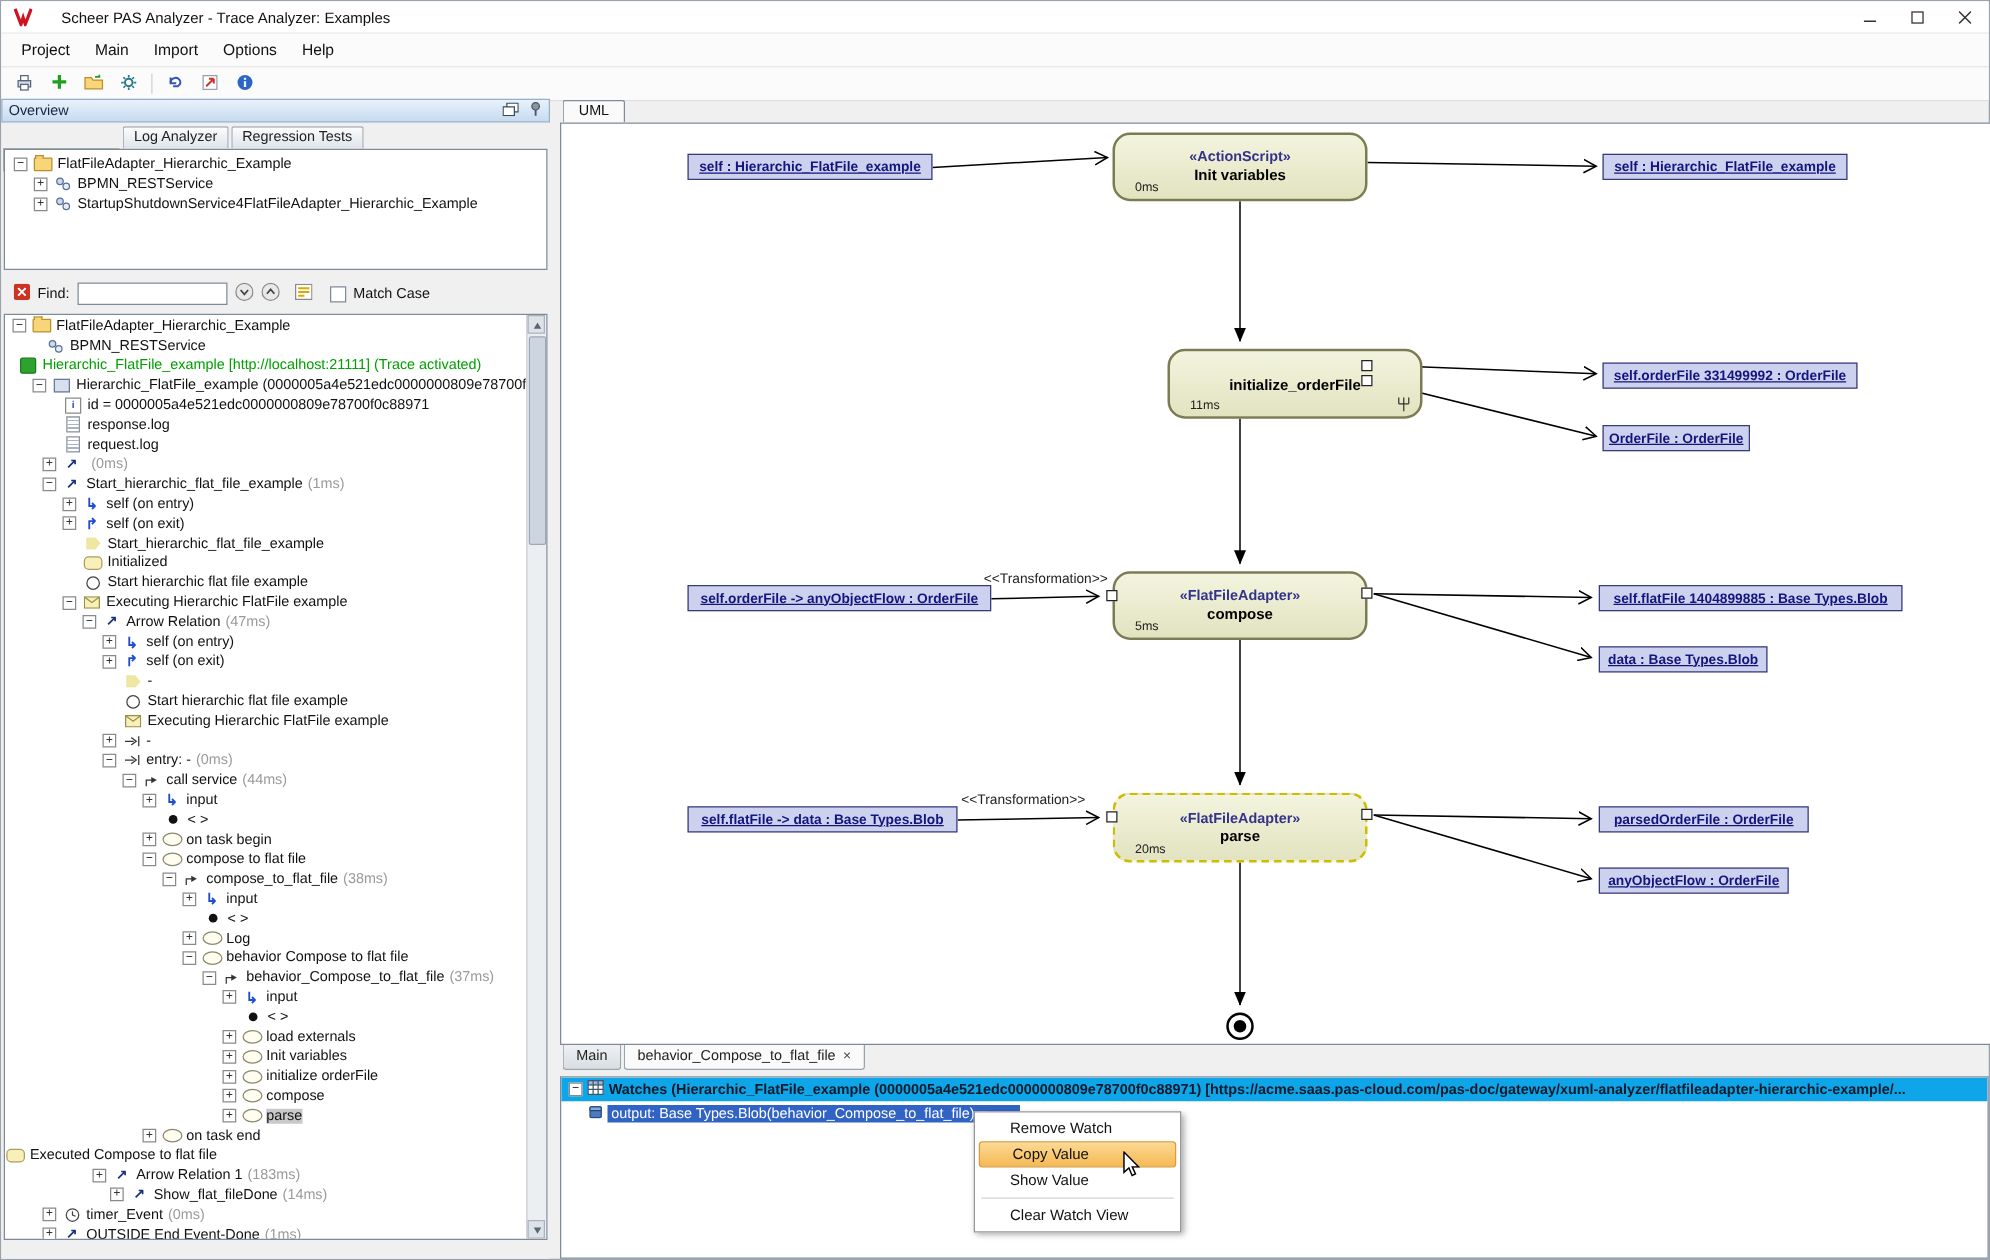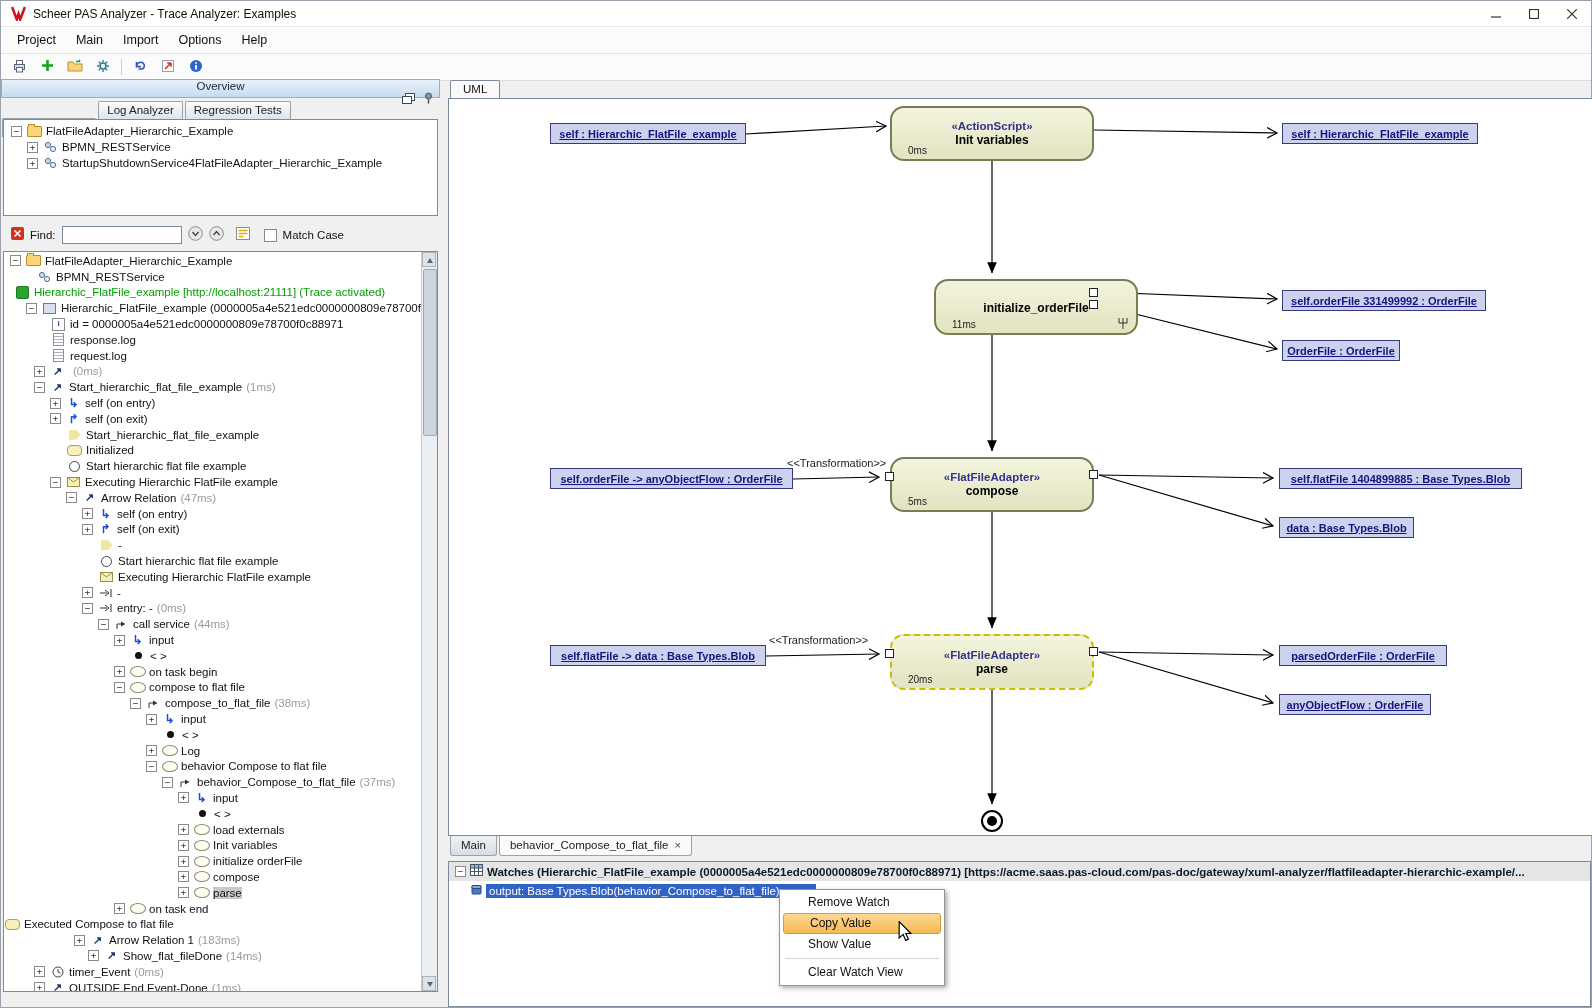--- a/index.html
+++ b/index.html
@@ -6,37 +6,37 @@
   body{
     width:1592px;height:1008px;position:relative;overflow:hidden;
     font-family:"Liberation Sans",sans-serif;font-size:12px;background:#f0f0f0;color:#111;
     -webkit-font-smoothing:antialiased;
   }
   .window{position:absolute;inset:0;border:1px solid #9aa3ad;box-sizing:border-box;background:#f0f0f0;}
 
   
   .titlebar{height:25px;background:#ffffff;display:flex;align-items:center;border-bottom:1px solid #e8e8e8;}
   .logo{width:22px;height:18px;margin-left:6px;display:inline-flex;align-items:center;justify-content:center;flex:none;}
-  .title-text{margin-left:4px;font-size:12px;color:#111;white-space:nowrap;}
+  .title-text{margin-left:20px;font-size:12px;color:#111;white-space:nowrap;}
   .win-controls{margin-left:auto;display:flex;height:100%;}
   .wc{width:38px;display:flex;align-items:center;justify-content:center;color:#333;}
   .wc svg{display:block;}
 
   
   .menubar{height:26px;background:#fbfbfb;display:flex;align-items:center;padding-left:6px;border-bottom:1px solid #e3e3e3;}
   .menu-item{padding:4px 10px;font-size:12.5px;color:#111;}
 
   
   .toolbar{height:26px;background:#fbfbfb;display:flex;align-items:center;padding-left:8px;gap:8px;border-bottom:1px solid #dddddd;}
   .tbtn{width:20px;height:20px;display:inline-flex;align-items:center;justify-content:center;border-radius:2px;}
   .tb-sep{width:1px;height:16px;background:#cfcfcf;}
 
   
   .sidebar{position:absolute;left:0;top:78px;width:439px;bottom:0;background:#f0f0f0;}
-  .sb-header{height:19px;background:linear-gradient(#e9f1fb,#c6dbf0);border:1px solid #93b0ca;display:flex;align-items:center;padding:0 5px;box-sizing:border-box;flex-direction:column;}
+  .sb-header{height:19px;background:linear-gradient(#e9f1fb,#c6dbf0);border:1px solid #93b0ca;display:flex;align-items:center;padding:0 5px;box-sizing:border-box;}
   .sb-header .hd-title{font-size:11.5px;color:#14263c;}
   .hd-icons{margin-left:auto;display:flex;gap:8px;align-items:center;}
   .sb-tabs{display:flex;height:20px;margin:1px 0 0 1px;align-items:flex-end;}
   .tab{padding:2px 8px 3px 8px;font-size:11.5px;background:linear-gradient(#fbfcfd,#dde4ea);
        border:1px solid #97a3ae;border-bottom:none;margin-right:2px;border-radius:2px 2px 0 0;color:#222;}
   .tab.active{background:#4d7c0f;font-weight:normal;position:relative;top:18px;padding-bottom:4px;}
   .project-box{position:absolute;top:40px;left:2px;right:2px;height:97px;background:#fff;border:1px solid #7d8a99;box-sizing:border-box;padding:3px 1px;overflow:hidden;}
   .findbar{position:absolute;top:144px;left:2px;right:2px;height:24px;display:flex;align-items:center;gap:6px;padding-left:8px;}
   .find-label{font-size:11.5px;}
   .find-input{width:112px;height:16px;border:1px solid #7d8a99;background:#fff;font-size:11px;padding:0 3px;font-family:"Liberation Sans",sans-serif;}
@@ -100,21 +100,21 @@
   .annotation{position:absolute;font-size:11px;color:#222;white-space:nowrap;}
   .final{position:absolute;}
 
   .bottom-tabstrip{position:absolute;top:757px;left:2px;display:flex;align-items:flex-start;height:22px;}
   .btab{padding:3px 10px 4px 10px;font-size:11.5px;background:linear-gradient(#eef1f4,#d9dee4);border:1px solid #97a3ae;border-top:none;margin-right:2px;border-radius:0 0 3px 3px;display:flex;align-items:center;gap:6px;color:#222;}
   .btab.active{background:#fafafa;}
   .btab .closex{font-size:11px;color:#444;line-height:10px;}
 
   
   .watches{position:absolute;top:782px;left:0;right:0;bottom:0;background:#fff;border:1px solid #7d8a99;box-sizing:border-box;overflow:hidden;}
-  .w-header{height:19px;background:#e5e5e5;display:flex;align-items:center;padding-left:6px;gap:4px;white-space:nowrap;overflow:hidden;}
+  .w-header{height:19px;background:#0ea5e9;display:flex;align-items:center;padding-left:6px;gap:4px;white-space:nowrap;overflow:hidden;}
   .w-header .w-title{font-weight:bold;font-size:11.5px;color:#0a1a2a;}
   .w-row{height:19px;display:flex;align-items:center;padding-left:22px;gap:4px;white-space:nowrap;}
   .w-row .w-text{background:#3163c5;color:#fff;font-size:11.5px;padding:1px 26px 1px 3px;}
   .expbox{width:9px;height:9px;border:1px solid #8a8a8a;background:#fff;font-size:9px;line-height:8px;text-align:center;color:#333;flex:none;font-family:"DejaVu Sans Mono",monospace;}
   .expbox::before{content:"\2212";}
 
   
   .ctx{position:absolute;left:778px;top:888px;width:160px;background:#ffffff;border:1px solid #979797;
        box-shadow:2px 2px 5px rgba(0,0,0,.35);padding:2px;z-index:1000;}
   .ctx-item{height:21px;line-height:21px;padding-left:26px;font-size:12px;color:#111;}

